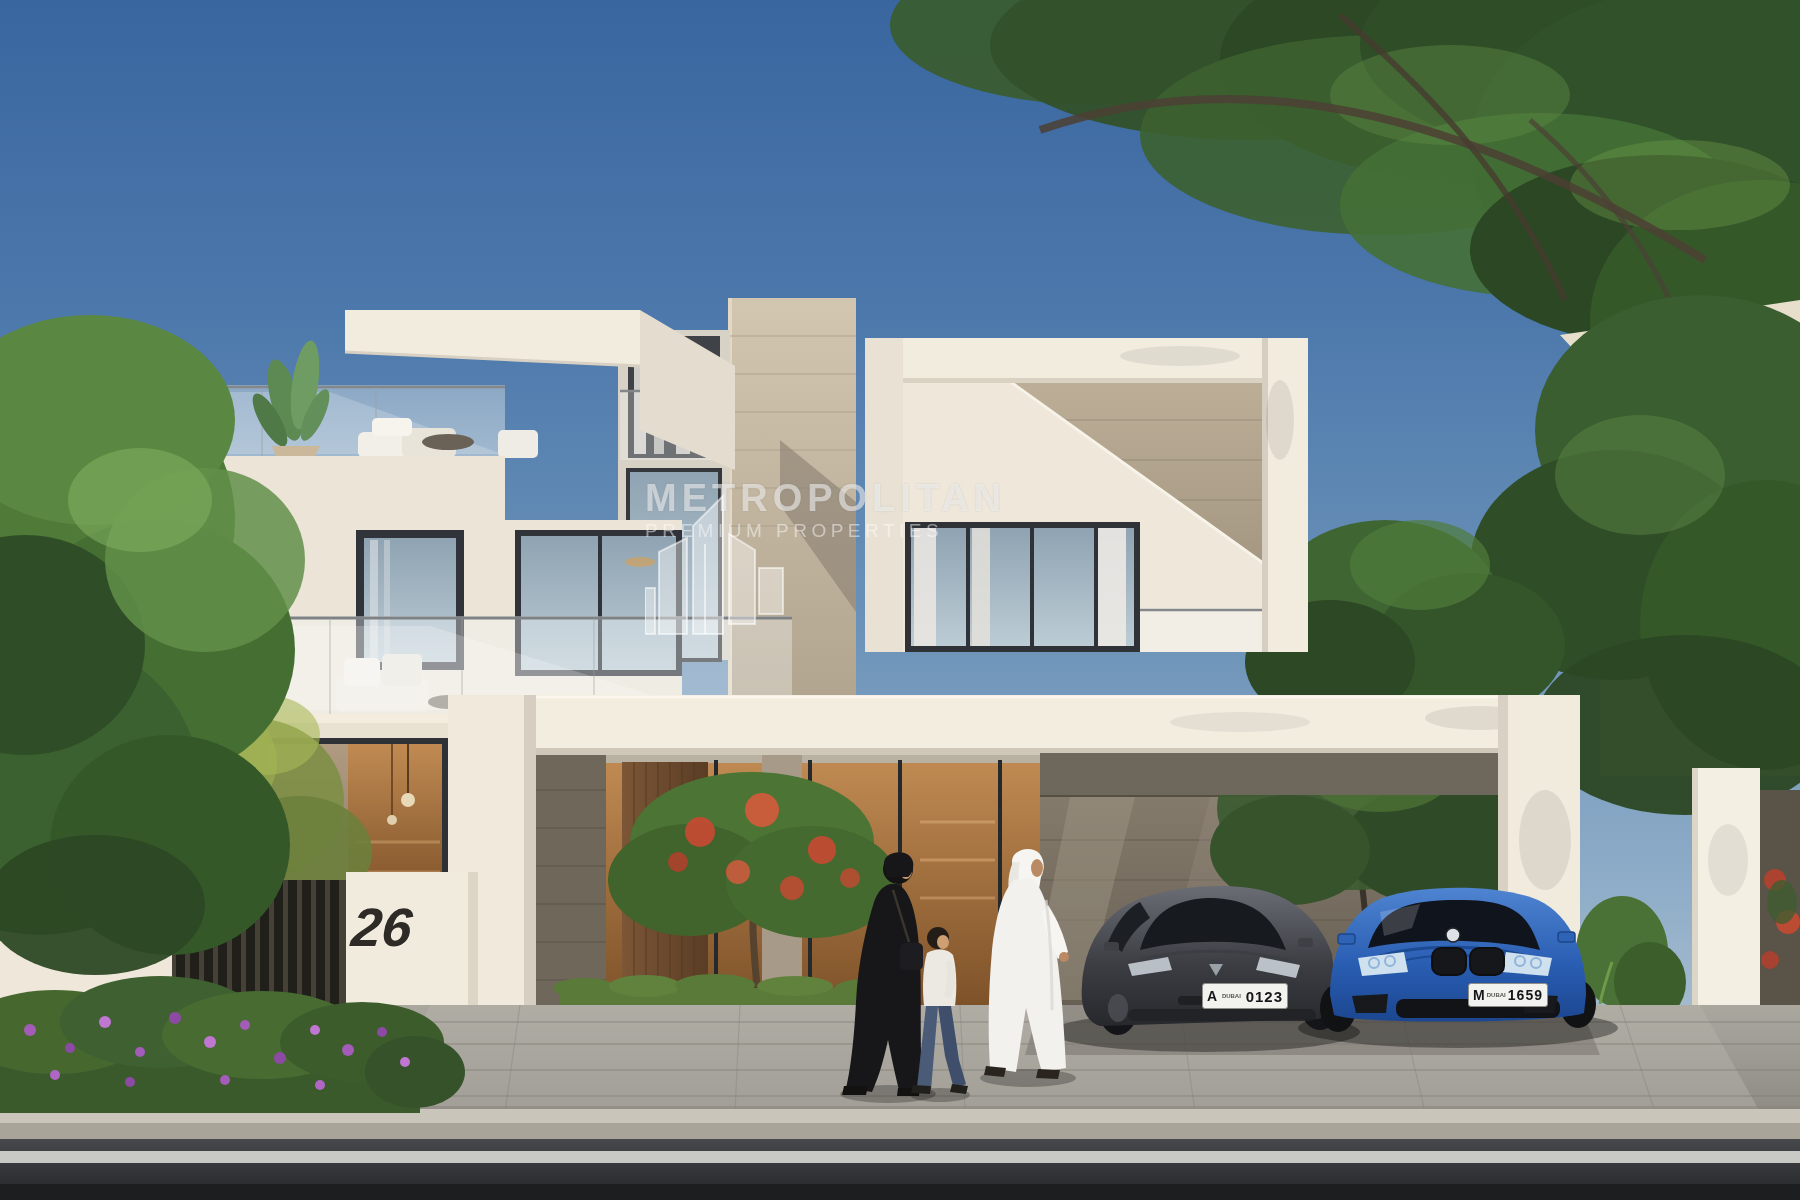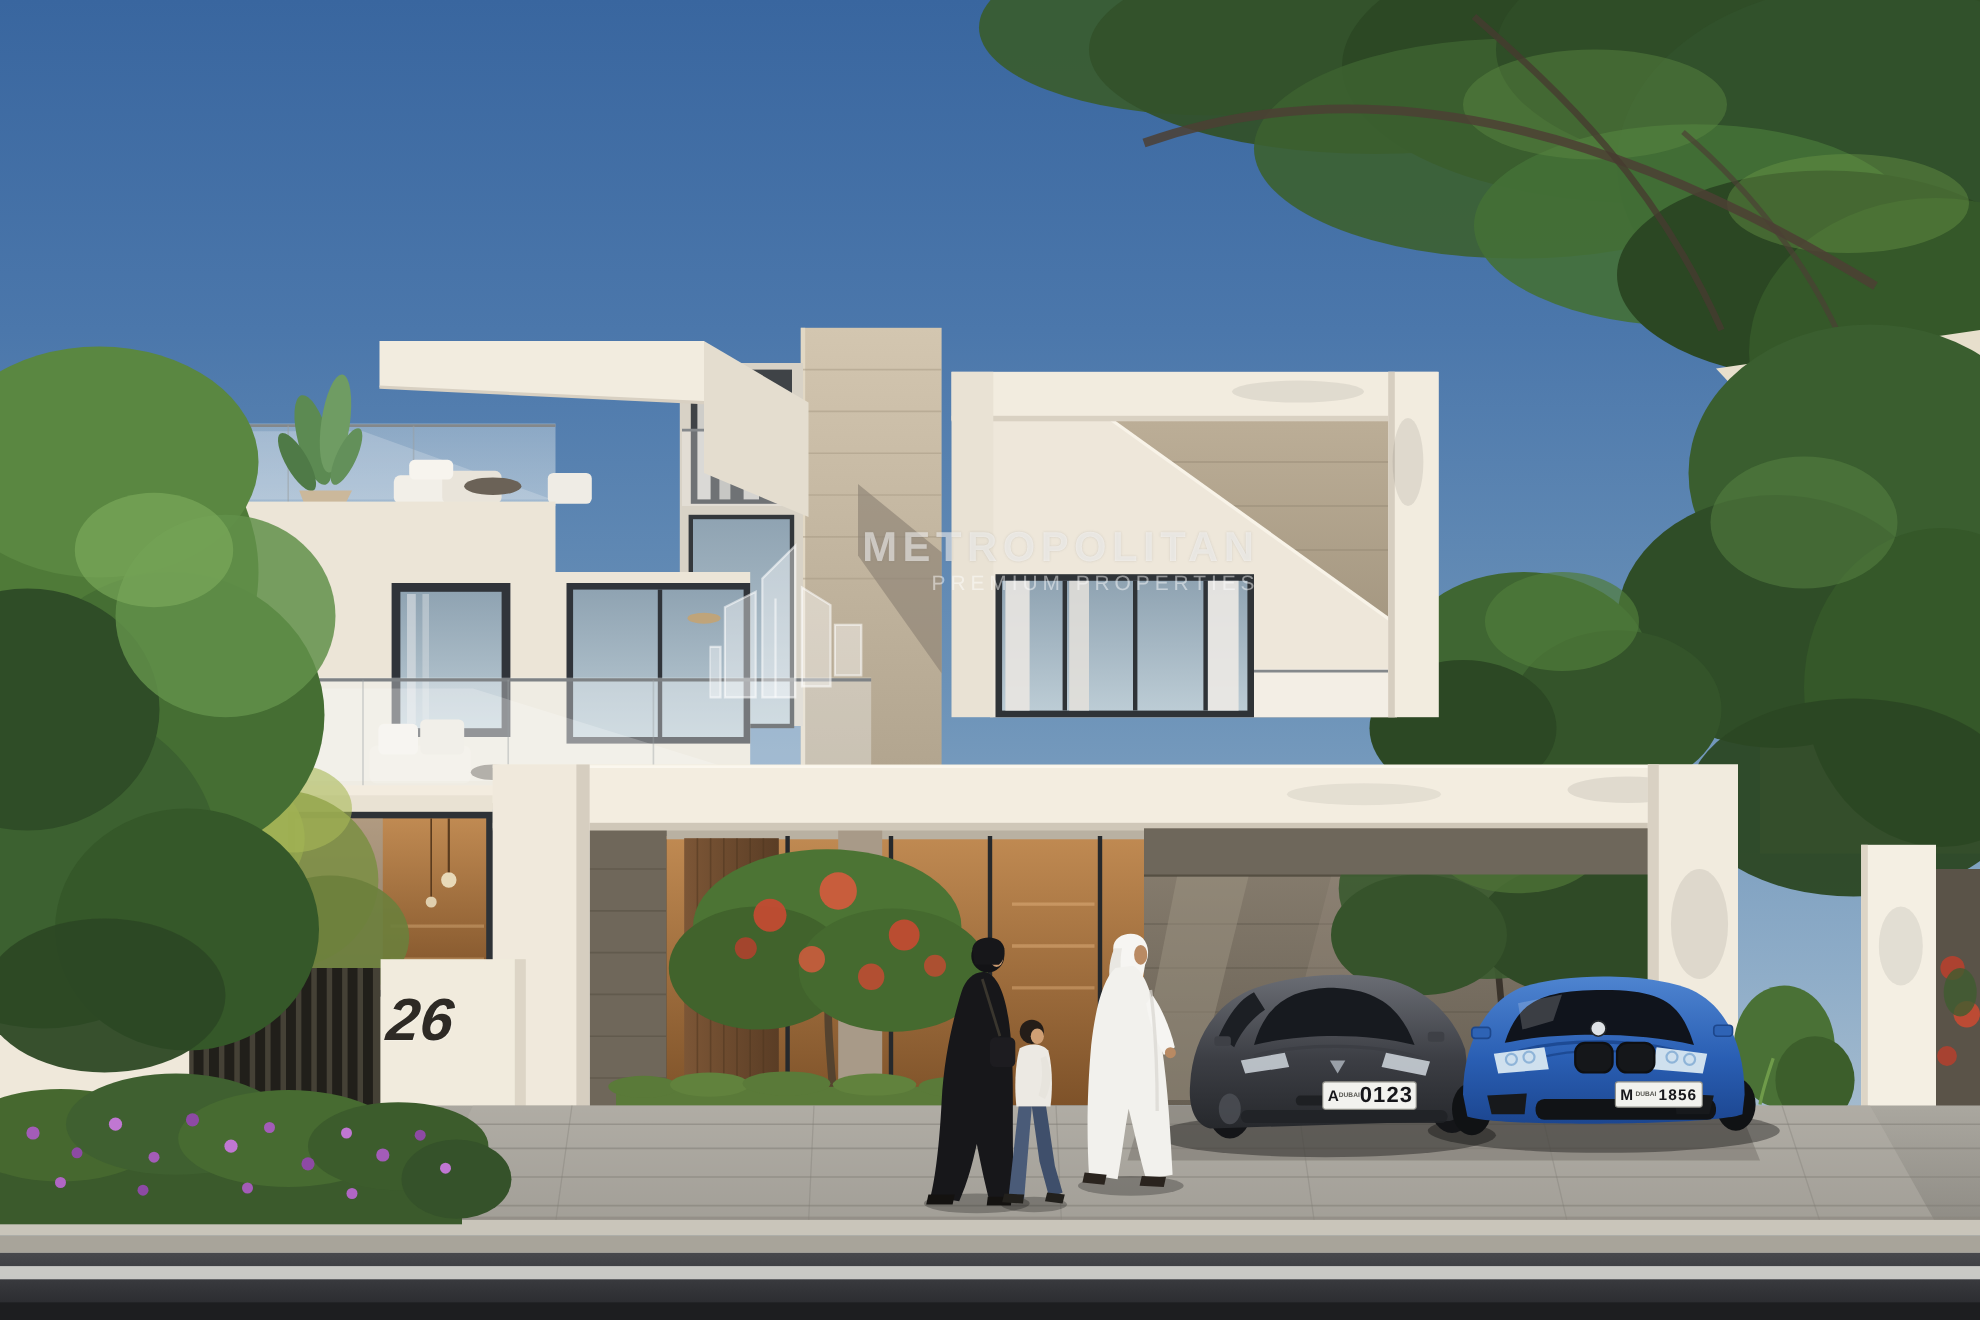--- a/index.html
+++ b/index.html
@@ -1,38 +1,38 @@
 <!DOCTYPE html>
 <html><head>
 <meta charset="utf-8">
 <style>
   html,body{margin:0;padding:0;background:#111;}
   .stage{position:relative;width:1800px;height:1200px;overflow:hidden;
          font-family:"Liberation Sans",sans-serif;
          background:linear-gradient(#39669f,#4b77ab 25%,#6b92b8 52%,#8fadc8 74%,#b3c5d3 92%);}
   .stage svg{position:absolute;left:0;top:0;}
   
-  .watermark{position:absolute;left:645px;top:478px;width:500px;text-align:right;
+  .watermark{position:absolute;left:645px;top:478px;width:500px;text-align:left;
              color:rgba(255,255,255,.52);pointer-events:none;}
   .wm-logo{display:block;margin:0 auto;}
   .wm-title{font-size:38px;font-weight:700;letter-spacing:5px;line-height:40px;
             color:rgba(255,255,255,.52);text-shadow:0 0 2px rgba(120,120,120,.25);}
   .wm-sub{font-size:19px;font-weight:400;letter-spacing:4.5px;margin-top:2px;
           color:rgba(255,255,255,.48);}
   
   .house-number{position:absolute;left:352px;top:896px;font-size:54px;font-weight:700;
                 font-style:italic;color:#2e2a25;transform:skewX(-6deg);
                 text-shadow:1px 1px 0 rgba(255,255,255,.25);}
   
   .plate{position:absolute;background:#f2f2ee;border:1px solid #8e8e87;border-radius:3px;
          display:flex;align-items:center;justify-content:space-between;
          padding:0 4px;box-sizing:border-box;color:#16161a;}
   .plate .ltr{font-weight:700;font-size:14px;}
   .plate .city{font-size:6px;line-height:6px;color:#55554f;font-weight:700;}
-  .plate .num{font-weight:700;font-size:20px;letter-spacing:1px;}
+  .plate .num{font-weight:700;font-size:15px;letter-spacing:1px;}
   .plate-tesla{left:1202px;top:983px;width:86px;height:26px;}
   .plate-bmw{left:1468px;top:983px;width:80px;height:24px;}
   .plate-bmw .num{font-size:14px;}
 </style>
 </head>
 <body>
 
 <div class="stage">
 
 <svg width="1800" height="1200" viewBox="0 0 1800 1200">
@@ -610,16 +610,16 @@
 <div class="house-number">26</div>
 
 <div class="plate plate-tesla">
   <span class="ltr">A</span>
   <span class="city">DUBAI</span>
   <span class="num">0123</span>
 </div>
 <div class="plate plate-bmw">
   <span class="ltr">M</span>
   <span class="city">DUBAI</span>
-  <span class="num">1856</span>
+  <span class="num">1659</span>
 </div>
 
 </div>
 
 </body></html>

